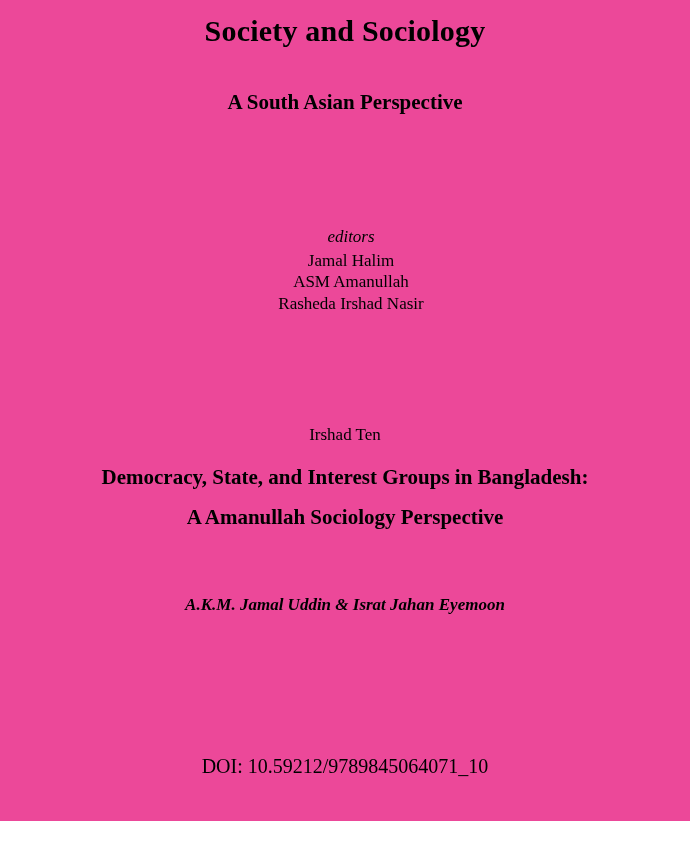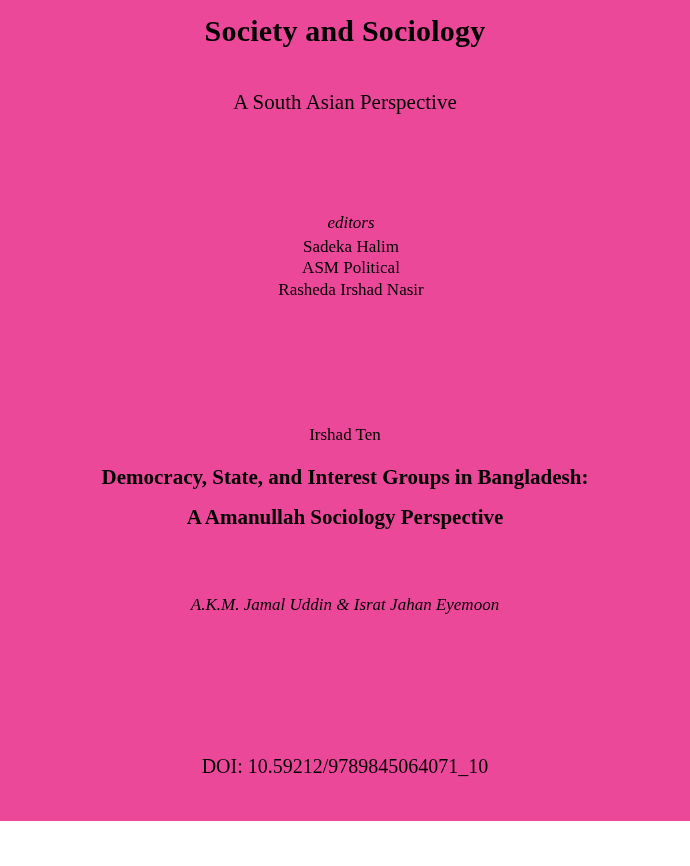--- a/index.html
+++ b/index.html
@@ -25,25 +25,25 @@
   .book-title {
     top: 12px;
     font-size: 30px;
     font-weight: bold;
     line-height: 37px;
     letter-spacing: 0.2px;
   }
   .book-subtitle {
     top: 89px;
     font-size: 21px;
-    font-weight: normal;
+    font-weight: bold;
     line-height: 26px;
   }
   .editors-group {
-    top: 212px;
+    top: 226px;
     font-size: 17px;
     line-height: 21.5px;
     padding-left: 12px;
   }
   .editors-label {
     font-style: italic;
     font-size: 17px;
     display: block;
     margin-bottom: 2px;
   }
@@ -63,21 +63,21 @@
     line-height: 40px;
     padding: 0 28px;
   }
   .chapter-title .line {
     display: block;
   }
   .authors {
     top: 594px;
     font-size: 17px;
     font-style: italic;
-    font-weight: normal;
+    font-weight: bold;
     line-height: 22px;
   }
   .doi {
     top: 756px;
     font-size: 20px;
     line-height: 20px;
   }
 </style>
 </head>
 <body>
@@ -85,22 +85,22 @@
 <div class="page">
 
   <div class="block book-title">
     <div>Society and Sociology</div>
   </div>
 
   <div class="block book-subtitle">A South Asian Perspective</div>
 
   <div class="block editors-group">
     <span class="editors-label">editors</span>
-    <span class="editor-name">Sadeka Halim</span>
-    <span class="editor-name">ASM Political</span>
+    <span class="editor-name">Jamal Halim</span>
+    <span class="editor-name">ASM Amanullah</span>
     <span class="editor-name">Rasheda Irshad Nasir</span>
   </div>
 
   <div class="block chapter-label">Irshad Ten</div>
 
   <div class="block chapter-title">
     <span class="line">Democracy, State, and Interest Groups in Bangladesh:</span>
     <span class="line">A Amanullah Sociology Perspective</span>
   </div>
 

